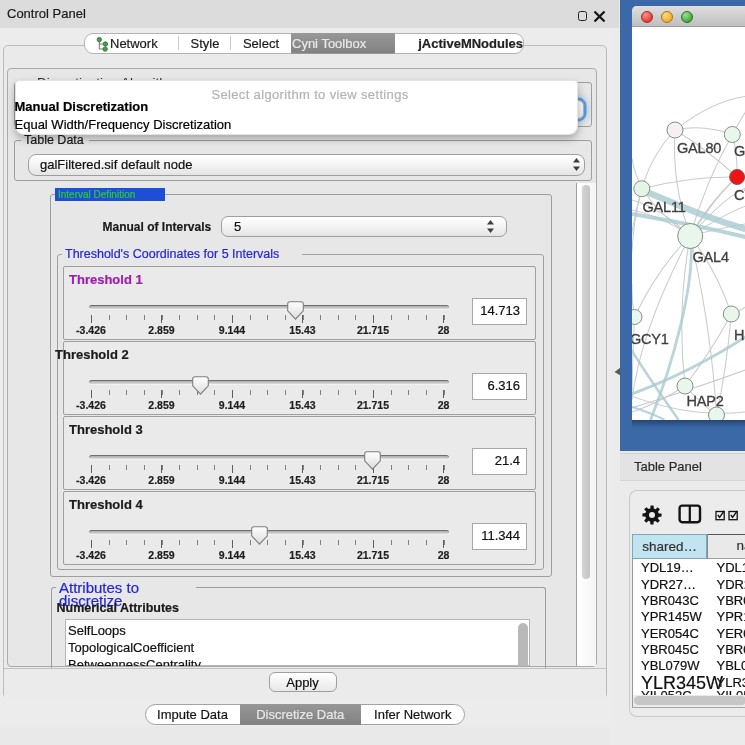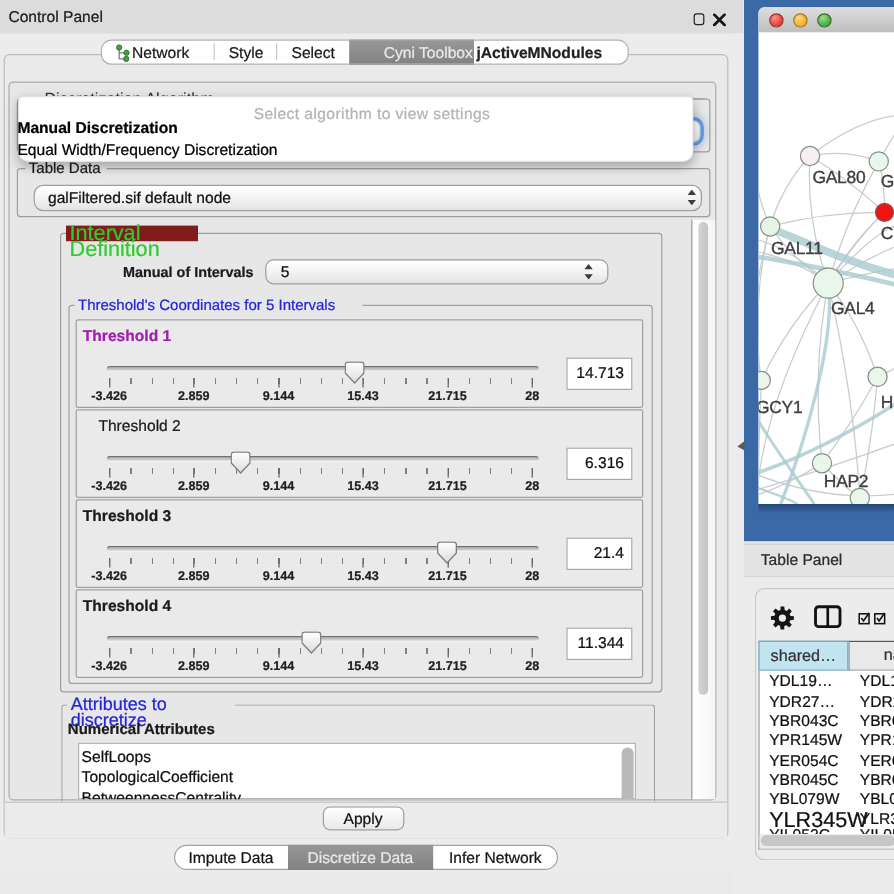--- a/index.html
+++ b/index.html
@@ -17,40 +17,40 @@
 <div class="abs" style="left:6.5px;top:68px;width:590px;height:599px;background:#e7e7e7;border:1px solid #ababab;border-radius:4px;"></div>
 <div class="abs" style="left:575.5px;top:183px;width:20px;height:483px;background:linear-gradient(90deg,#ffffff,#f4f4f4);border-left:1px solid #9f9f9f;"></div>
 <div class="abs" style="left:581.5px;top:184.5px;width:8px;height:394px;background:linear-gradient(90deg,#d4d4d4,#c3c3c3);border-radius:4px;"></div>
 <div class="abs" style="left:84px;top:32.5px;width:440px;height:21px;background:#fff;border:1px solid #b3b3b3;border-radius:9px;"></div>
 <div class="abs" style="left:290.5px;top:32.5px;width:104.5px;height:21px;background:linear-gradient(180deg,#979797,#828282);border-top:1px solid #9a9a9a;border-bottom:1px solid #9a9a9a;"></div>
 <div class="abs" style="left:178px;top:36px;width:1px;height:14px;background:#c9c9c9;"></div>
 <div class="abs" style="left:230px;top:36px;width:1px;height:14px;background:#c9c9c9;"></div>
 <div class="abs" style="left:110px;top:32.5px;width:70px;height:21px;font-size:13px;color:#1a1a1a;line-height:21px;">Network</div>
 <div class="abs" style="left:182px;top:32.5px;width:46px;height:21px;font-size:13px;color:#1a1a1a;line-height:21px;text-align:center;">Style</div>
 <div class="abs" style="left:236px;top:32.5px;width:50px;height:21px;font-size:13px;color:#1a1a1a;line-height:21px;text-align:center;">Select</div>
-<div class="abs" style="left:292px;top:32.5px;width:102px;height:21px;font-size:13px;color:#e9e9e9;line-height:21px;text-align:right;">Cyni Toolbox</div>
-<div class="abs" style="left:397px;top:32.5px;width:126px;height:21px;font-size:13px;font-weight:bold;color:#222;line-height:21px;text-align:left;">jActiveMNodules</div>
+<div class="abs" style="left:292px;top:32.5px;width:102px;height:21px;font-size:13px;color:#e9e9e9;line-height:21px;text-align:left;">Cyni Toolbox</div>
+<div class="abs" style="left:397px;top:32.5px;width:126px;height:21px;font-size:13px;font-weight:bold;color:#222;line-height:21px;text-align:right;">jActiveMNodules</div>
 <svg class="abs" style="left:95.5px;top:35.5px" width="13" height="16" viewBox="0 0 13 16">
 <path d="M3.3 3.6 V13.2 M3.3 8 H9.3 M3.3 13 H9.3" stroke="#7d7d7d" stroke-width="1.1" fill="none"></path>
 <circle cx="3.3" cy="3.6" r="2.2" fill="#44a047" stroke="#2d6f30" stroke-width="0.8"></circle>
 <circle cx="9.4" cy="8" r="2.2" fill="#44a047" stroke="#2d6f30" stroke-width="0.8"></circle>
 <circle cx="9.2" cy="13.1" r="2.2" fill="#44a047" stroke="#2d6f30" stroke-width="0.8"></circle>
 </svg>
 <div class="abs" style="left:13.5px;top:82px;width:578px;height:45px;border:1px solid #9e9e9e;border-radius:3px;"></div>
 <div class="abs" style="left:20px;top:100px;width:564px;height:19px;background:linear-gradient(180deg,#fdfdfd,#ececec);border:1px solid #9ab7d8;border-radius:6px;box-shadow:0 0 0 2.5px rgba(73,142,217,0.85), 0 0 6px 4px rgba(73,142,217,0.35);"></div>
 <div class="abs" style="left:13.5px;top:140px;width:578px;height:41px;border:1px solid #9e9e9e;border-radius:3px;"></div>
 <div class="abs" style="left:21px;top:134px;width:68px;height:13px;background:#e7e7e7;font-size:12.5px;color:#1c1c1c;line-height:13px;padding-left:3px;">Table Data</div>
 <div class="abs" style="left:27.5px;top:154px;width:557.5px;height:21.5px;background:linear-gradient(180deg,#ffffff 0%,#f2f2f2 55%,#e4e4e4 100%);border:1px solid #9f9f9f;border-radius:8px;"></div>
 <div class="abs" style="left:40px;top:154px;width:400px;height:19px;font-size:13px;color:#111;line-height:21.5px;">galFiltered.sif default node</div>
 <svg class="abs" style="left:571.5px;top:158px" width="9" height="13" viewBox="0 0 9 13">
 <path d="M4.5 0 L8 4.4 H1 Z" fill="#3d3d3d"></path>
     <path d="M4.5 13 L1 8.6 H8 Z" fill="#3d3d3d"></path>
 </svg>
 <div class="abs" style="left:50px;top:194px;width:501.5px;height:383px;border:1px solid #9e9e9e;border-radius:3px;"></div>
-<div class="abs" style="left:55px;top:188px;width:110px;height:13px;background:#7f1d1d;font-size:18px;color:#2ecc2e;line-height:13px;padding:0 3px;">Interval Definition</div>
+<div class="abs" style="left:55px;top:188px;width:110px;height:13px;background:#1d4ed8;font-size:10px;color:#2ecc2e;line-height:13px;padding:0 3px;">Interval Definition</div>
 <div class="abs" style="left:102.5px;top:220px;width:160px;height:14px;font-size:12px;font-weight:bold;color:#1b1b1b;line-height:14px;">Manual of Intervals</div>
 <div class="abs" style="left:221px;top:215.5px;width:285.5px;height:21.5px;background:linear-gradient(180deg,#ffffff 0%,#f2f2f2 55%,#e4e4e4 100%);border:1px solid #9f9f9f;border-radius:7px;"></div>
 <div class="abs" style="left:234px;top:215.5px;width:60px;height:21.5px;font-size:13px;color:#111;line-height:21.5px;">5</div>
 <svg class="abs" style="left:486px;top:220px" width="9" height="13" viewBox="0 0 9 13">
 <path d="M4.5 0 L8 4.4 H1 Z" fill="#3d3d3d"></path>
     <path d="M4.5 13 L1 8.6 H8 Z" fill="#3d3d3d"></path>
 </svg>
 <div class="abs" style="left:57px;top:254px;width:486.5px;height:316px;border:1px solid #a0a0a0;border-radius:3px;"></div>
 <div class="abs" style="left:62px;top:248px;width:240px;height:13px;background:#e7e7e7;font-size:12.5px;color:#2525d8;line-height:13px;padding:0 3px;">Threshold's Coordinates for 5 Intervals</div>
 <div class="abs" style="left:63px;top:265.5px;width:473px;height:74px;background:#eaeaea;border:1px solid #9f9f9f;border-radius:2px;"></div>
@@ -73,21 +73,21 @@
 <path d="M3 0.7 H14 Q16.3 0.7 16.3 3 V9.8 L8.5 18.2 L0.7 9.8 V3 Q0.7 0.7 3 0.7 Z" fill="url(#tg1)" stroke="#7e7e7e" stroke-width="1.1"></path>
 <defs>
       <linearGradient id="tg1" x1="0" y1="0" x2="0" y2="1">
         <stop offset="0" stop-color="#ffffff"></stop>
         <stop offset="1" stop-color="#dcdcdc"></stop>
       </linearGradient>
     </defs>
 </svg>
 <div class="abs" style="left:471.5px;top:298.0px;width:55.5px;height:26.5px;background:#fff;border:1px solid #a8a8a8;font-size:13px;color:#111;text-align:right;line-height:24.5px;padding-right:6px;">14.713</div>
 <div class="abs" style="left:63px;top:340.5px;width:473px;height:74px;background:#eaeaea;border:1px solid #9f9f9f;border-radius:2px;"></div>
-<div class="abs" style="left:82px;top:347.5px;width:120px;height:14px;font-size:13px;font-weight:normal;color:#1b1b1b;line-height:14px;">Threshold 2</div>
+<div class="abs" style="left:55px;top:347.5px;width:120px;height:14px;font-size:13px;font-weight:bold;color:#1b1b1b;line-height:14px;">Threshold 2</div>
 <div class="abs" style="left:89px;top:379.5px;width:360px;height:5.5px;background:linear-gradient(180deg,#aaaaaa,#dedede);border-top:1.5px solid #6f6f6f;border-bottom:1px solid #f2f2f2;border-radius:3px;"></div>
 <div class="abs" style="left:90.5px;top:390.0px;width:354px;height:5px;background:repeating-linear-gradient(90deg,#808080 0px,#808080 1px,transparent 1px,transparent 17.625px);"></div>
 <div class="abs" style="left:90.5px;top:390.0px;width:1px;height:8px;background:#5f5f5f;"></div>
 <div class="abs" style="left:161.0px;top:390.0px;width:1px;height:8px;background:#5f5f5f;"></div>
 <div class="abs" style="left:231.5px;top:390.0px;width:1px;height:8px;background:#5f5f5f;"></div>
 <div class="abs" style="left:302.0px;top:390.0px;width:1px;height:8px;background:#5f5f5f;"></div>
 <div class="abs" style="left:372.5px;top:390.0px;width:1px;height:8px;background:#5f5f5f;"></div>
 <div class="abs" style="left:443.0px;top:390.0px;width:1px;height:8px;background:#5f5f5f;"></div>
 <div class="abs" style="left:61px;top:399.0px;width:60px;height:12px;font-size:10.5px;font-weight:600;color:#1f1f1f;text-align:center;line-height:12px;">-3.426</div>
 <div class="abs" style="left:131.5px;top:399.0px;width:60px;height:12px;font-size:10.5px;font-weight:600;color:#1f1f1f;text-align:center;line-height:12px;">2.859</div>

